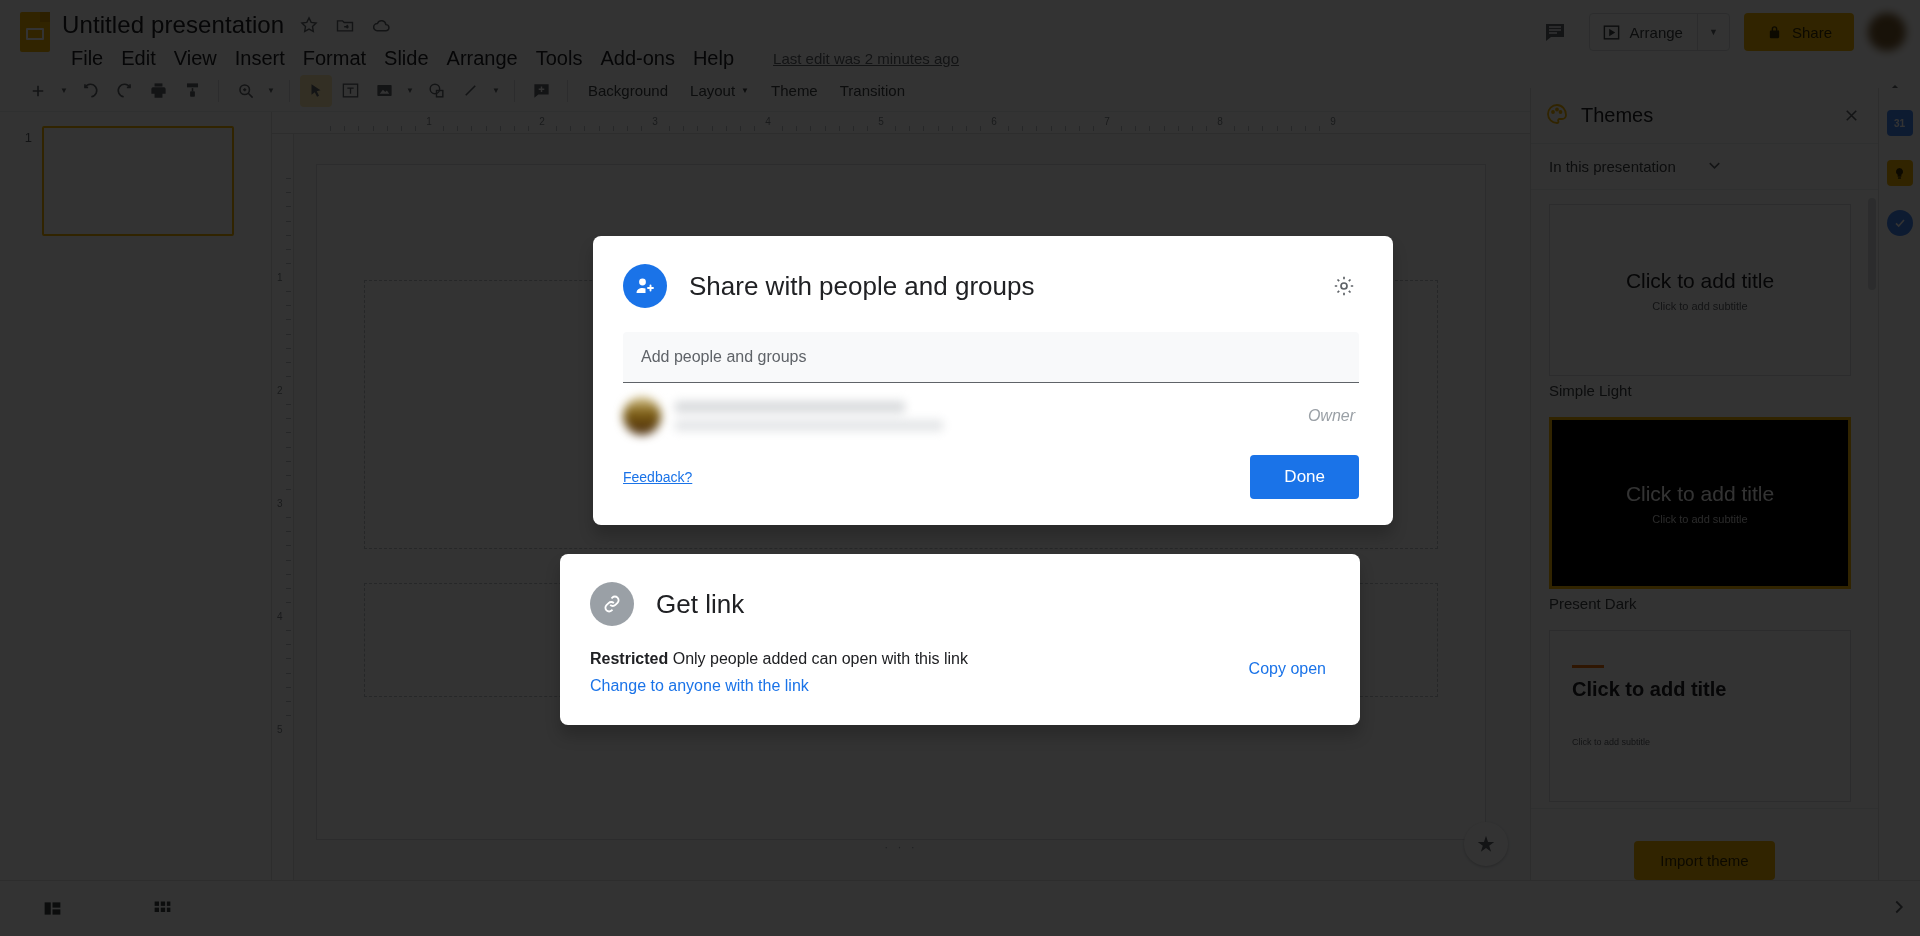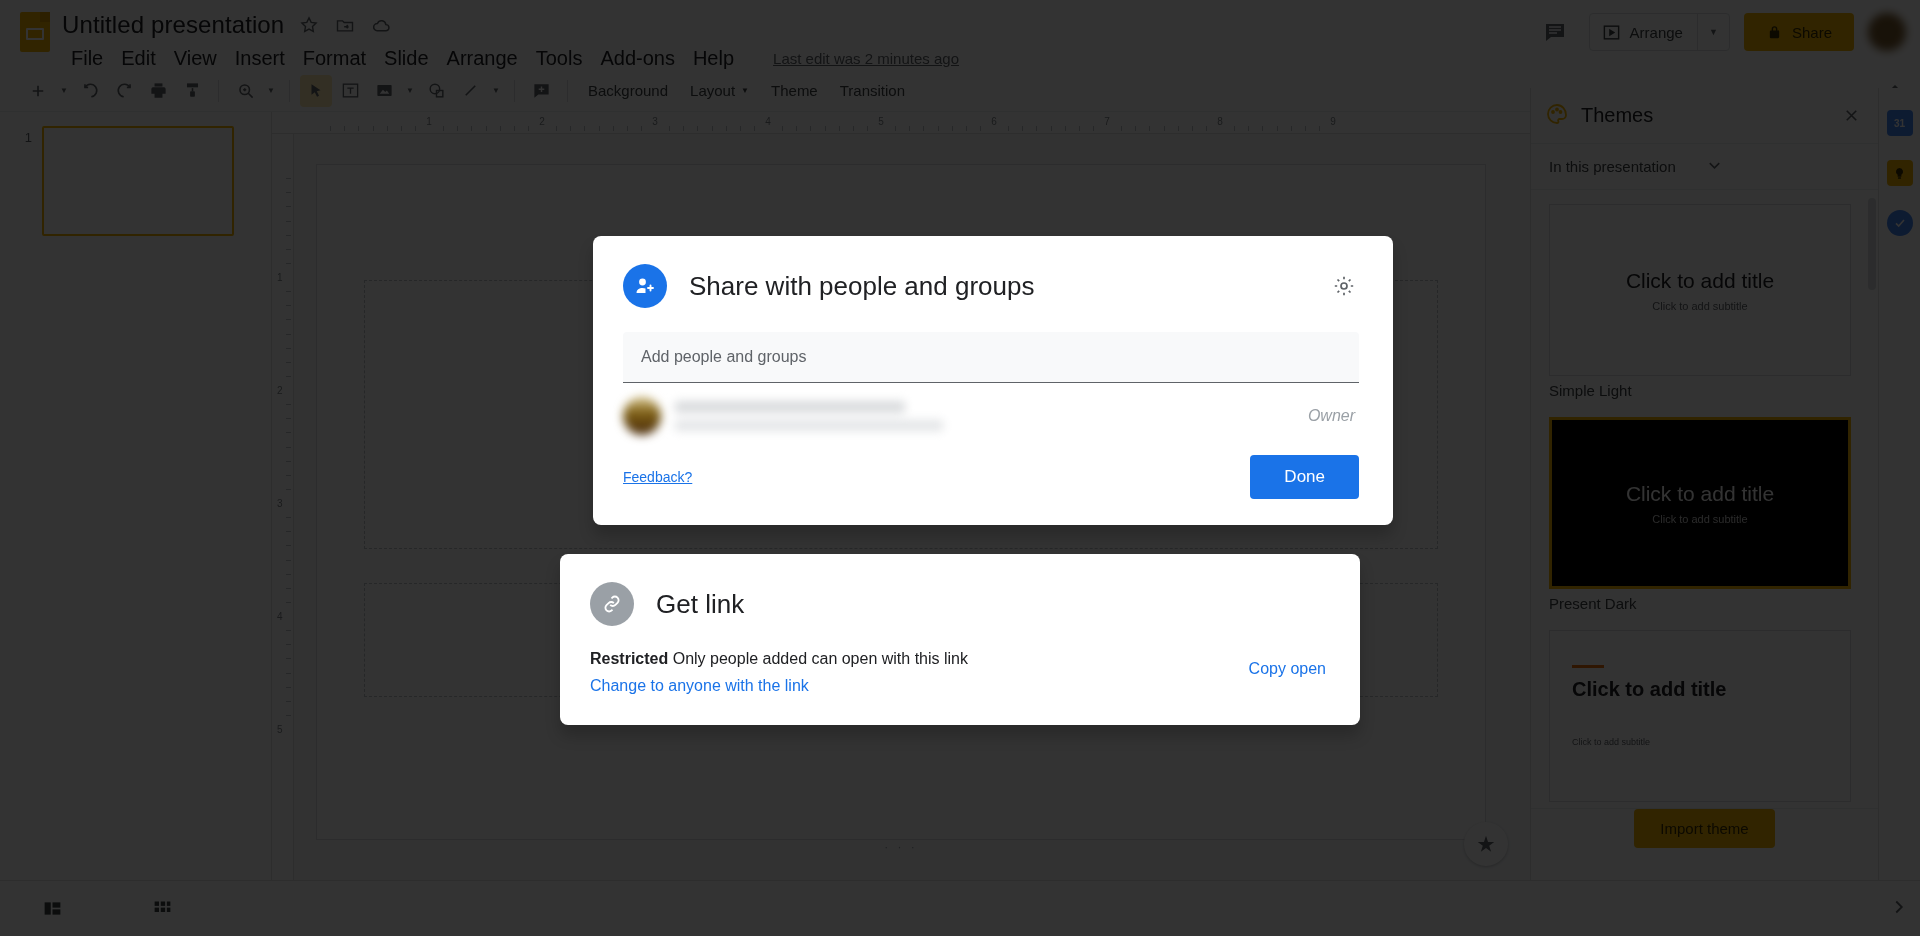--- a/index.html
+++ b/index.html
@@ -85,21 +85,21 @@
   .themes-list { position: absolute; top: 102px; left: 0; right: 0; bottom: 72px; overflow: hidden; padding: 14px 18px 0 18px; }
   .theme-card { margin-bottom: 8px; }
   .theme-prev { width: 302px; height: 172px; border: 1px solid #dadce0; position: relative; overflow: hidden; }
   .theme-prev.sel { border: 3px solid #f4b400; }
   .theme-name { font-size: 15px; color: #3c4043; margin: 6px 0 18px 0; }
   .tp-center { position: absolute; inset: 0; display: flex; flex-direction: column; align-items: center; justify-content: center; gap: 7px; }
   .tp-t { font-size: 21px; }
   .tp-s { font-size: 11px; }
   .tp-left { position: absolute; left: 22px; top: 34px; }
   .tp-accent { width: 32px; height: 3px; background: #e8710a; margin-bottom: 10px; }
-  .themes-foot { position: absolute; left: 0; right: 0; bottom: 0; height: 72px; border-top: 1px solid #eceff1; display: flex; align-items: flex-start; justify-content: center; }
+  .themes-foot { position: absolute; left: 0; right: 0; bottom: 0; height: 72px; border-top: 1px solid #eceff1; display: flex; align-items: flex-end; justify-content: center; }
   .import-btn { background: #f4b400; color: #3c2f00; font-size: 15px; font-weight: 500; padding: 11px 26px; border-radius: 4px; }
   .panel-scroll { position: absolute; right: 2px; top: 110px; width: 8px; height: 92px; background: #dadce0; border-radius: 4px; }
 
   
   .rail { position: absolute; right: 0; top: 88px; width: 42px; bottom: 56px; background: #fff; border-left: 1px solid #e0e0e0; display: flex; flex-direction: column; align-items: center; padding-top: 22px; gap: 24px; }
   .rail-ic { width: 26px; height: 26px; border-radius: 4px; display: flex; align-items: center; justify-content: center; font-size: 10px; color: #fff; font-weight: 700; }
   .rail-cal { background: #4285f4; }
   .rail-keep { background: #f4b400; color: #3c2f00; }
   .rail-tasks { background: #4285f4; border-radius: 50%; }
 

